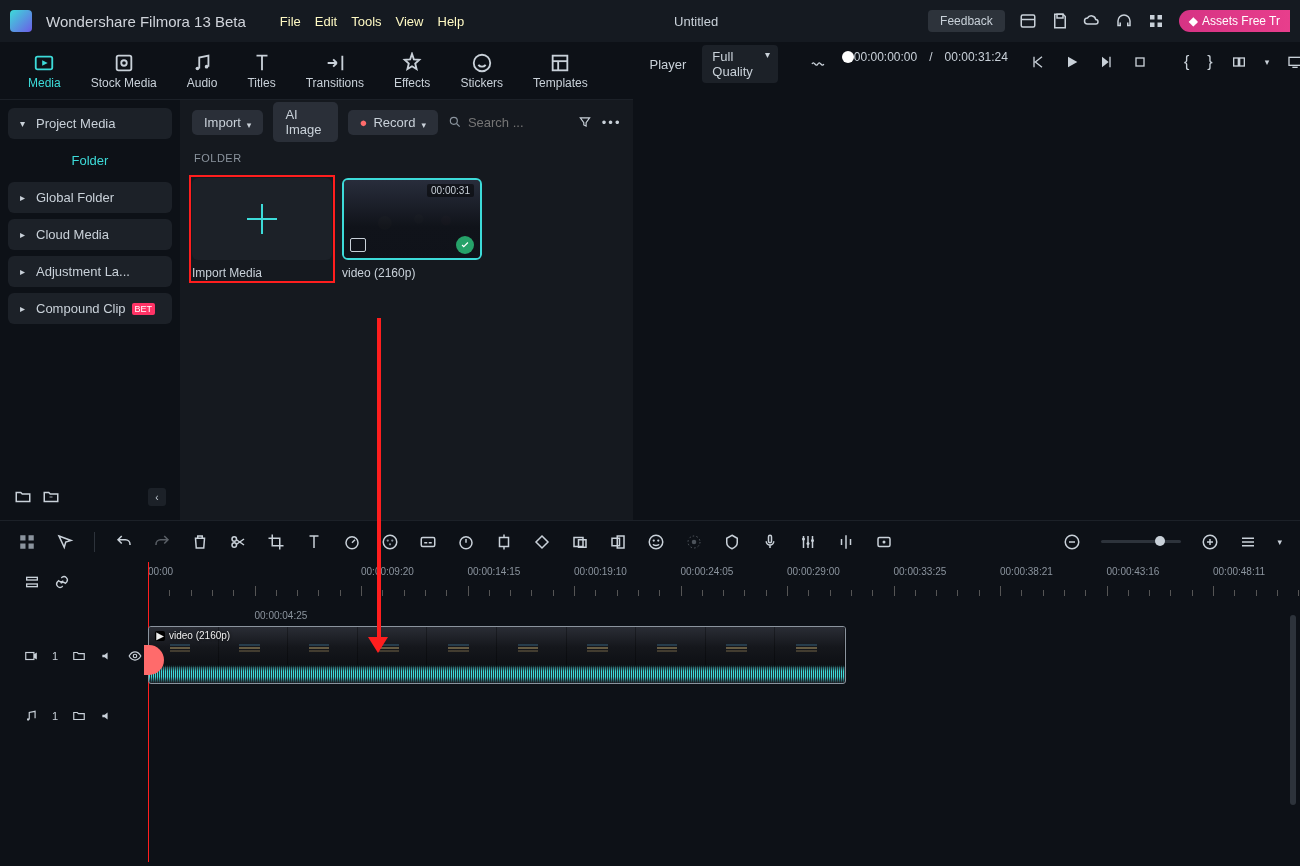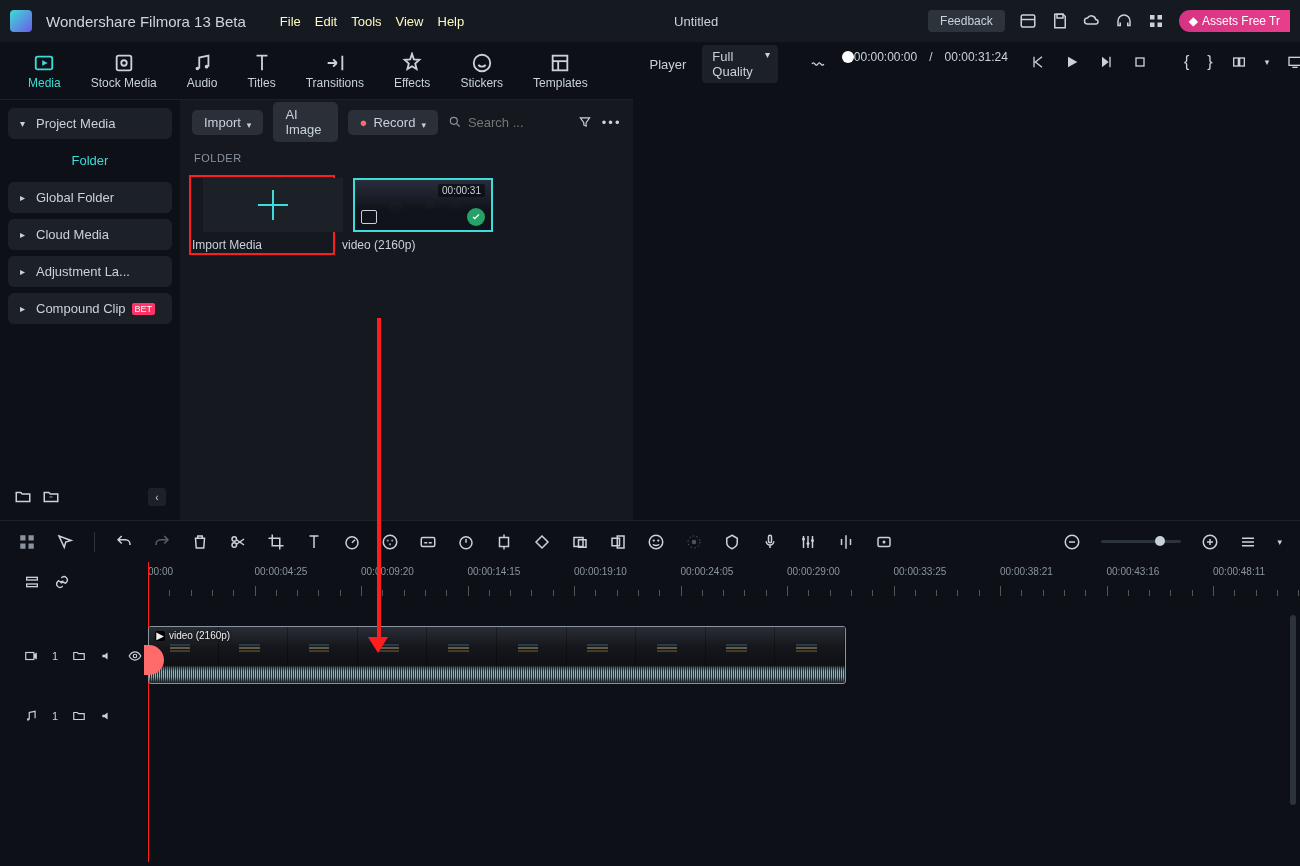--- a/index.html
+++ b/index.html
@@ -29,21 +29,21 @@
 .side-bottom .ic { width:18px;height:18px; fill:#8b949e; cursor:pointer;}
 .collapse-btn { margin-left:auto; background:#1c2128; width:18px;height:18px; border-radius:3px; display:flex;align-items:center;justify-content:center; cursor:pointer;}
 .media-area { flex:1; background:#15191f; display:flex; flex-direction:column;}
 .media-toolbar { height:44px; display:flex; align-items:center; gap:10px; padding:0 12px;}
 .pill { background:#2a2f38; border-radius:5px; padding:5px 12px; display:flex; align-items:flex-end; gap:6px; font-size:13px; cursor:pointer;}
 .search-wrap { flex:1; display:flex; gap:6px; }
 .search-wrap input { background:transparent; border:none; outline:none; color:#c9d1d9; font-size:13px; width:100px;}
 .folder-hdr { font-size:11px; color:#8b949e; padding:8px 14px; letter-spacing:.5px;}
 .thumbs-row { display:flex; gap:10px; padding:6px 12px;}
 .thumb-box { width:140px; display:flex; flex-direction:column; gap:6px;}
-.thumb { width:140px; height:54px; border-radius:0; position:relative; background:#1c2128; display:flex; align-items:center; justify-content:center;margin-left:11px;}
+.thumb { width:140px; height:82px; border-radius:6px; position:relative; background:#1c2128; display:flex; align-items:center; justify-content:center;}
 .thumb.plus { cursor:pointer; }
 .thumb.plus::before, .thumb.plus::after { content:""; position:absolute; background:#3ddbd9;}
 .thumb.plus::before { width:30px; height:2px;}
 .thumb.plus::after { width:2px; height:30px;}
 .red-highlight { outline:2px solid #ff1e1e; outline-offset:1px;}
 .thumb.video { background:linear-gradient(180deg,#2b2f36,#1a1d23); border:2px solid #3ddbd9; overflow:hidden;}
 .thumb.video .scene { position:absolute; inset:0; background:
   linear-gradient(180deg, rgba(40,45,60,.9) 0%, rgba(15,18,25,.95) 60%),
   radial-gradient(circle at 30% 55%, rgba(255,230,150,.25) 0 6%, transparent 7%),
   radial-gradient(circle at 55% 50%, rgba(255,230,150,.2) 0 5%, transparent 6%),
@@ -506,21 +506,21 @@
           <rect x="4" y="5" width="16" height="4" fill="none" stroke="currentColor" stroke-width="2"></rect>
           <rect x="4" y="15" width="16" height="4" fill="none" stroke="currentColor" stroke-width="2"></rect>
         </svg>
       <svg class="ic" viewBox="0 0 24 24">
           <path d="M10 14a5 5 0 017 0l2-2a5 5 0 00-7-7l-1 1M14 10a5 5 0 01-7 0l-2 2a5 5 0 007 7l1-1" fill="none" stroke="currentColor" stroke-width="2"></path>
         </svg>
     </div>
     <div class="ruler">
       <div id="ruler-labels">
           <span class="tick-label" style="left: 0px;">00:00</span>
-          <span class="tick-label" style="left: 106.5px;">00:00:04:25</span>
+          <span class="tick-label" style="left: 106.5px; margin-top: 44px;">00:00:04:25</span>
           <span class="tick-label" style="left: 213px;">00:00:09:20</span>
           <span class="tick-label" style="left: 319.5px;">00:00:14:15</span>
           <span class="tick-label" style="left: 426px;">00:00:19:10</span>
           <span class="tick-label" style="left: 532.5px;">00:00:24:05</span>
           <span class="tick-label" style="left: 639px;">00:00:29:00</span>
           <span class="tick-label" style="left: 745.5px;">00:00:33:25</span>
           <span class="tick-label" style="left: 852px;">00:00:38:21</span>
           <span class="tick-label" style="left: 958.5px;">00:00:43:16</span>
           <span class="tick-label" style="left: 1065px;">00:00:48:11</span>
         </div>

